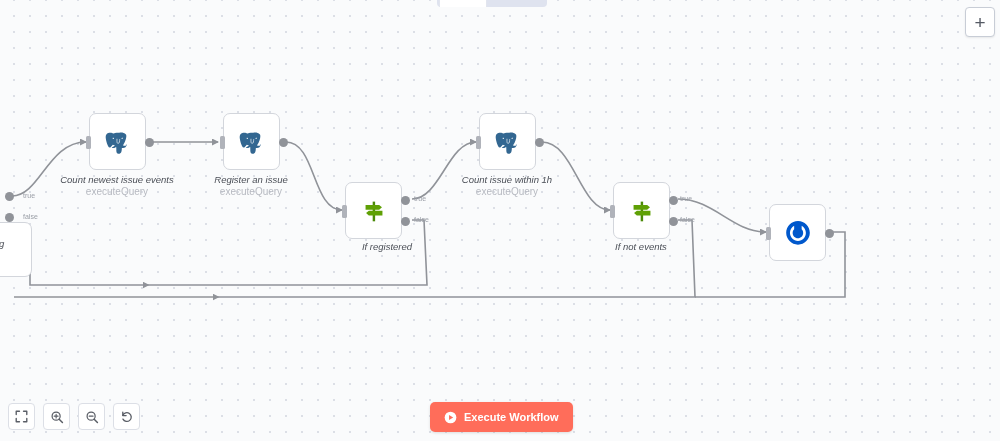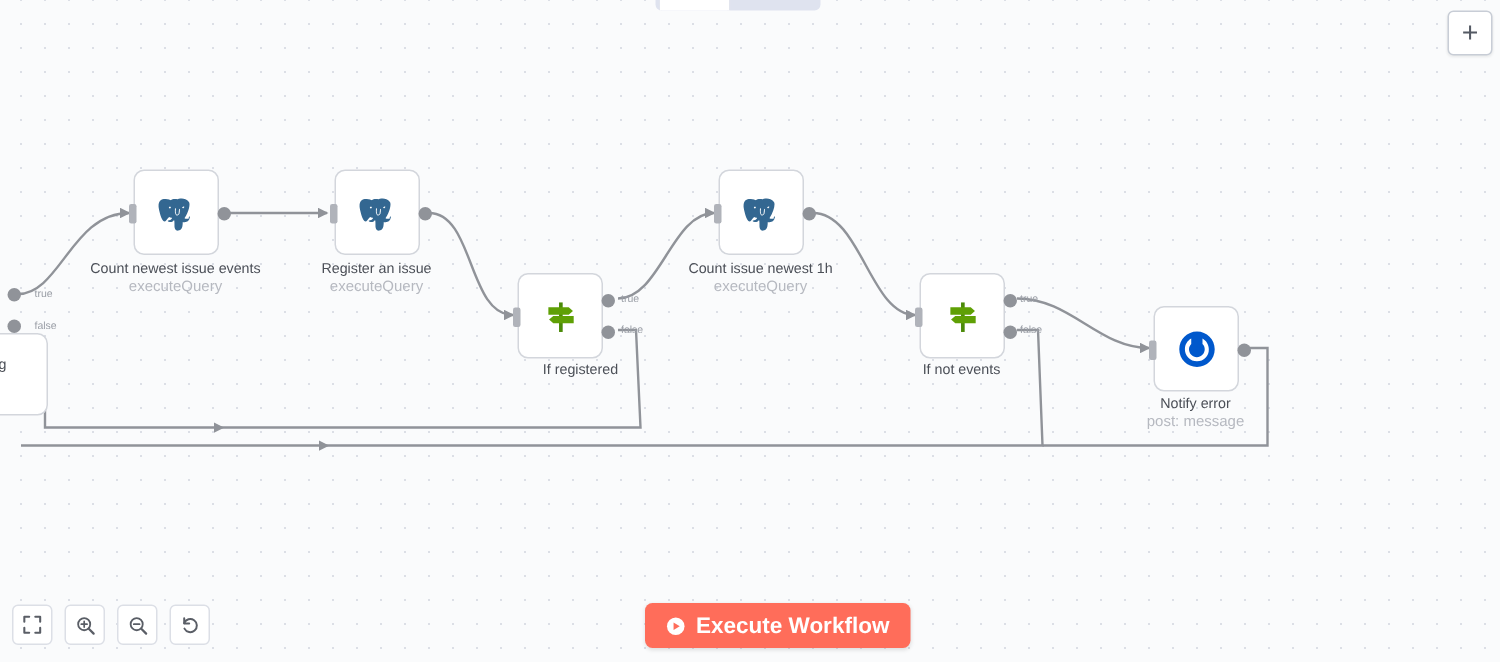--- a/index.html
+++ b/index.html
@@ -109,20 +109,21 @@
     position: absolute;
     text-align: center;
     width: 150px;
     pointer-events: none;
   }
   .node-title {
     font-size: 9.5px;
     color: #4b4f57;
     line-height: 11.5px;
     font-weight: 400;
+    font-style: italic;
   }
   .node-sub {
     font-size: 10px;
     color: #b6b9c0;
     line-height: 10px;
     margin-top: 1px;
   }
 
   
   .port-in {
@@ -175,21 +176,21 @@
     top: 402px;
     height: 30px;
     padding: 0 14px;
     background: #ff6d5a;
     color: #ffffff;
     border: none;
     border-radius: 5px;
     display: flex;
     align-items: center;
     gap: 7px;
-    font-size: 15px;
+    font-size: 11px;
     font-weight: bold;
     font-family: "Liberation Sans", sans-serif;
     cursor: pointer;
     box-shadow: 0 1px 3px rgba(0,0,0,.12);
   }
   .execute-btn .play {
     width: 13px;
     height: 13px;
     display: block;
   }
@@ -300,21 +301,21 @@
     <span class="port-in"></span>
     <span class="port-out"></span>
     <svg width="30" height="30" viewBox="0 0 32 32">
       <path d="M25.3 19.6c-.2-.6-.7-1-1.4-1.1-.3 0-.7 0-1.1.1-.7.1-1.2.2-1.6.2.9-1.6 1.7-3.4 2.1-5.1.7-2.8.3-4-.1-4.6-1.1-1.6-2.8-2.5-4.8-2.5-1.1 0-2 .2-2.5.4-.5-.1-1-.1-1.6-.1-1.1 0-2 .2-2.8.7-.5-.2-1.2-.4-2-.5-1.9-.3-3.4.1-4.5 1-1.3 1.1-1.9 3.1-1.7 5.8.1.9.5 3.6 1.2 6.2.4 1.5.8 2.7 1.3 3.6.6 1.3 1.3 2.1 2 2.3.4.1 1.1.2 1.9-.4.1.1.2.2.4.3.2.1.5.2.7.3.9.2 1.8.2 2.5-.2v1.5c0 1.2.1 2 .3 2.6.1.2.2.5.4.8.3.4.8.7 1.3.8.7.1 1.4-.2 1.7-.7.3-.5.4-1.1.4-1.8v-.4c0-.5 0-1 .1-1.6 0-.3.1-.5.2-.7.1.6.3 1.2.4 1.6.3.9.8 1.7 1.4 2.1.6.4 1.4.5 2.1.3.7-.2 1.2-.7 1.4-1.4.1-.3.1-.6.1-.9 0-.2 0-.4.1-.5.3-1.1.7-2.2 1.1-3.2.6-1.7 1.1-3.2 1-4.9z" fill="#fff" stroke="#fff" stroke-width="1.6"></path>
       <path d="M24.4 19.9c-2.8.6-3-.4-3-.4 3-4.4 4.2-10 3.1-11.4-2.9-3.7-7.9-1.9-8-1.9h-.1c-.6-.1-1.2-.2-1.9-.2-1.3 0-2.2.3-3 .9 0 0-9-3.7-8.6 4.6.1 1.8 2.5 13.3 5.4 9.8 1.1-1.3 2.1-2.4 2.1-2.4.6.4 1.3.6 2 .5h.1v.4c-.8.9-.6 1.1-2.2 1.4-1.6.3-.7.9-.1 1.1.8.2 2.5.5 3.7-1.3v.1c.3.3.3 1.8.3 2.9s0 2.1.2 2.7c.2.6.5 2.2 2.6 1.8 1.7-.4 3-.9 3.1-5.9 0-.2.2-.1.2-.1 1.2 0 3.8-.1 4.5-2.3.2-.3 1-2.5-.4-1.3z" fill="#336791"></path>
       <path d="M11.4 11.6c-.5-.1-.9 0-1.1.1-.1.1-.1.1-.1.2 0 .2.2.5.4.7.1.1.2.2.3.2.2 0 .3 0 .4-.1.2-.1.3-.4.3-.7 0-.2 0-.4-.2-.4zm9.8.1c0-.2-.4-.3-.8-.2-.4.1-.7.2-.7.4 0 .2.1.5.3.6.1.1.3.2.4.2.1 0 .2-.1.3-.2.2-.2.5-.6.5-.8z" fill="#fff"></path>
       <path d="M14.9 13c-.1 1.5 0 3 .1 3.4.1.4.3 1.2 1.3 1 .8-.2 1.1-.5 1.2-1.4.1-.6.3-2.4.3-2.6" fill="none" stroke="#fff" stroke-width=".7" stroke-linecap="round"></path>
     </svg>
   </div>
   <div class="node-caption" style="left:432px; top:174px;">
-    <div class="node-title">Count issue newest 1h</div>
+    <div class="node-title">Count issue within 1h</div>
     <div class="node-sub">executeQuery</div>
   </div>
 
   <div class="node" style="left:613px; top:182px;">
     <span class="port-in"></span>
     <span class="port-out o-true"></span>
     <span class="port-out o-false"></span>
     <svg width="30" height="30" viewBox="0 0 32 32">
       <rect x="14.6" y="6" width="2.6" height="21" fill="#4b8a08"></rect>
       <path d="M7 9.5 h14.5 l3 2.6 l-3 2.6 H7 z" fill="#5fa005"></path>
@@ -325,24 +326,20 @@
     <div class="node-title">If not events</div>
   </div>
 
   <div class="node" style="left:769px; top:204px;">
     <span class="port-in"></span>
     <span class="port-out"></span>
     <svg width="30" height="30" viewBox="0 0 32 32">
       <path d="M16 3.2c-7 0-12.6 5.6-12.6 12.6S9 28.4 16 28.4s12.6-5.6 12.6-12.6S23 3.2 16 3.2zm0 21.2c-4.8 0-8.6-3.9-8.6-8.6 0-3.3 1.8-6.1 4.5-7.6v3.9c-1 1-1.6 2.3-1.6 3.8 0 3.1 2.5 5.6 5.6 5.6s5.6-2.5 5.6-5.6c0-1.5-.6-2.9-1.6-3.8V8.2c2.7 1.5 4.5 4.4 4.5 7.6.2 4.7-3.6 8.6-8.4 8.6z" fill="#0058cc"></path>
       <path d="M16.8 17.3c.6 0 1.1-.5 1.1-1.1 0-.3-1.1-9-1.1-9s-1.1 8.7-1.1 9c0 .6.5 1.1 1.1 1.1z" fill="#0058cc"></path>
     </svg>
-  </div>
-  <div class="node-caption" style="left:722px; top:264px;">
-    <div class="node-title">Notify error</div>
-    <div class="node-sub">post: message</div>
   </div>
 
   <div class="canvas-controls">
     <div class="ctrl-btn">
       <svg width="13" height="13" viewBox="0 0 16 16">
         <path d="M1.5 5.5V1.5H5.5M10.5 1.5H14.5V5.5M14.5 10.5V14.5H10.5M5.5 14.5H1.5V10.5" fill="none" stroke="#5a5e66" stroke-width="1.7" stroke-linecap="round" stroke-linejoin="round"></path>
       </svg>
     </div>
     <div class="ctrl-btn">
       <svg width="14" height="14" viewBox="0 0 16 16">

